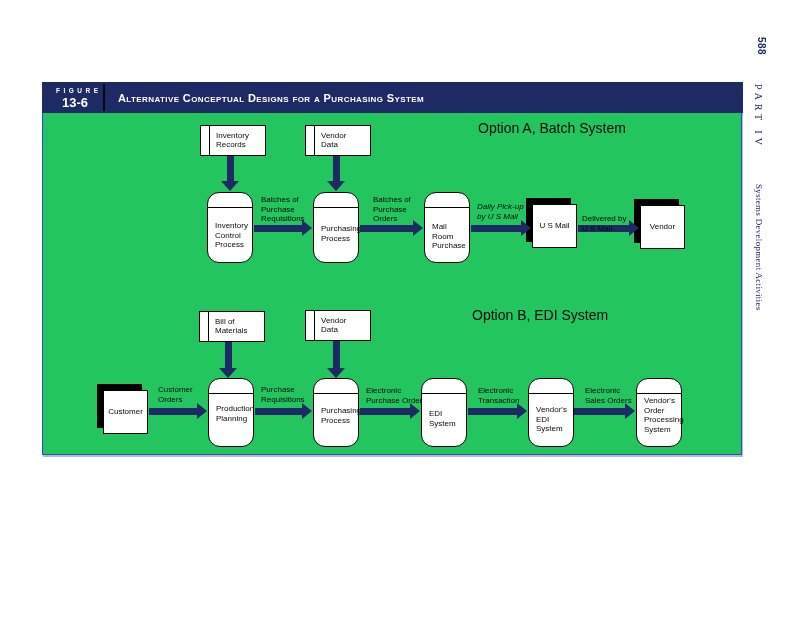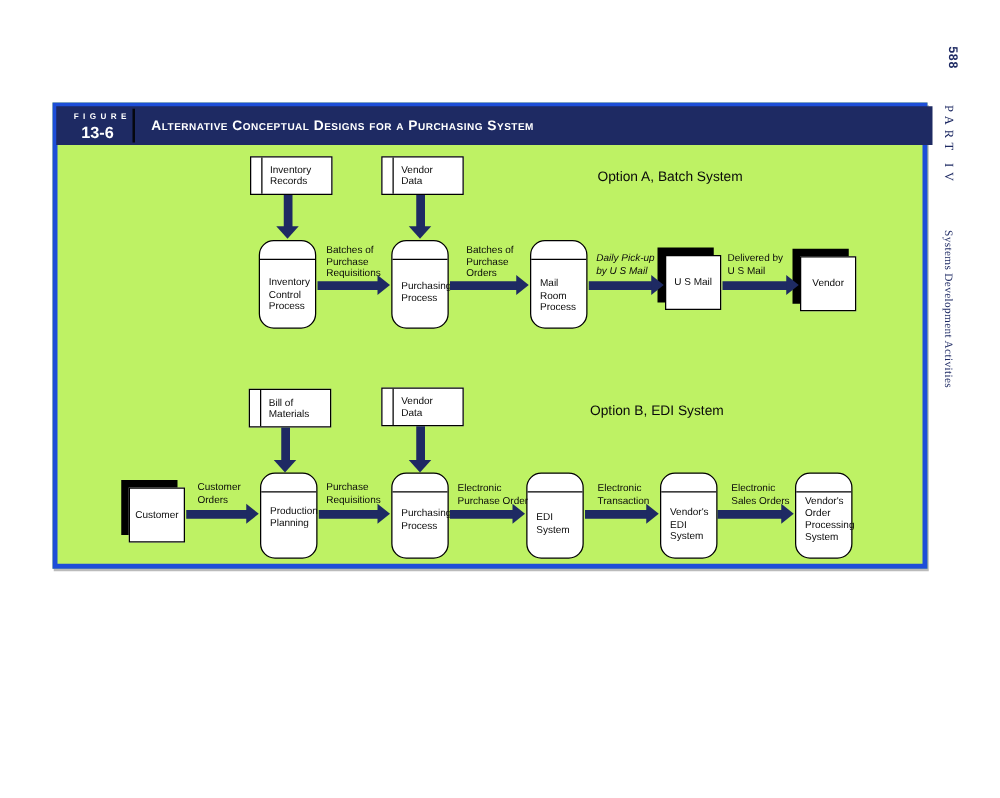--- a/index.html
+++ b/index.html
@@ -12,34 +12,34 @@
 
   
   .side-text { position: absolute; writing-mode: vertical-rl; color: var(--navy); white-space: nowrap; }
   .page-num { left: 756px; top: 37px; font-size: 10px; font-weight: bold; letter-spacing: 0.5px; }
   .part-label { left: 753px; top: 84px; font-family: "Liberation Serif", serif; font-size: 10px; letter-spacing: 4px; }
   .part-title { left: 754px; top: 184px; font-family: "Liberation Serif", serif; font-size: 9px; letter-spacing: 0.3px; }
 
   
   .figure-box {
     position: absolute; left: 42px; top: 82px; width: 700px; height: 373px;
-    background: #bef264; border: 4px solid #1d4ed8; box-shadow: 1px 2px 0 rgba(120,120,120,0.5);
+    background: #22c55e; border: 1px solid #1d4ed8; box-shadow: 1px 2px 0 rgba(120,120,120,0.5);
   }
   .figure-header { position: absolute; left: -1px; top: -1px; width: 701px; height: 31px; background: var(--navy); }
   .fig-label { position: absolute; left: 14px; top: 5px; color: #fff; font-size: 6.5px; font-weight: bold; letter-spacing: 3.5px; }
   .fig-number { position: absolute; left: 20px; top: 13px; color: #fff; font-size: 13px; font-weight: bold; }
   .fig-divider { position: absolute; left: 61px; top: 2px; width: 2px; height: 27px; background: #05070f; }
   .fig-title {
     position: absolute; left: 76px; top: 0; height: 31px; display: flex; align-items: center;
     color: #fff; font-size: 11px; font-weight: bold; font-variant-caps: small-caps; letter-spacing: 0.4px;
   }
 
   
   .canvas { position: absolute; left: 0; top: 0; width: 800px; height: 638px; pointer-events: none; }
-  .opt-heading { position: absolute; font-size: 11px; margin-top: 16px; }
+  .opt-heading { position: absolute; font-size: 14px; }
 
   .store { position: absolute; width: 66px; height: 31px; background: #fff; border: 1px solid #000; }
   .store::before { content: ""; position: absolute; left: 8px; top: 0; bottom: 0; border-left: 1px solid #000; }
   .store-label { position: absolute; left: 15px; top: 50%; transform: translateY(-50%); font-size: 8px; line-height: 1.2; white-space: pre-line; }
 
   .process { position: absolute; width: 46px; background: #fff; border: 1px solid #000; border-radius: 12px; }
   .process::before { content: ""; position: absolute; top: 14px; left: 0; right: 0; border-top: 1px solid #000; }
   .process-label { position: absolute; left: 7px; right: 2px; font-size: 8px; line-height: 1.2; white-space: pre-line; }
 
   .external { position: absolute; width: 45px; height: 44px; }
@@ -103,21 +103,21 @@
 Control
 Process</span>
     </div>
     <div class="process" style="left:313px; top:192px; height:71px;">
       <span class="process-label" style="top:31px;">Purchasing
 Process</span>
     </div>
     <div class="process" style="left:424px; top:192px; height:71px;">
       <span class="process-label" style="top:29px;">Mail
 Room
-Process</span>
+Purchase</span>
     </div>
 
     <div class="external" style="left:532px; top:204px;">
       <span class="ext-shadow"></span>
       <span class="ext-face">U S Mail</span>
     </div>
     <div class="external" style="left:640px; top:205px;">
       <span class="ext-shadow"></span>
       <span class="ext-face">Vendor</span>
     </div>
@@ -140,21 +140,21 @@
       </div>
 
     <div class="flow-label" style="left:261px; top:195px;">Batches of
 Purchase
 Requisitions</div>
     <div class="flow-label" style="left:373px; top:195px;">Batches of
 Purchase
 Orders</div>
     <div class="flow-label" style="left:477px; top:202px;font-style:italic;">Daily Pick-up
 by U S Mail</div>
-    <div class="flow-label" style="left:582px; top:202px;">Delivered by
+    <div class="flow-label" style="left:582px; top:214px;">Delivered by
 U S Mail</div>
 
     <div class="opt-heading" style="left:472px; top:307px;">Option B, EDI System</div>
 
     <div class="store" style="left:199px; top:311px;">
       <span class="store-label">Bill of
 Materials</span>
     </div>
     <div class="store" style="left:305px; top:310px;">
       <span class="store-label">Vendor

